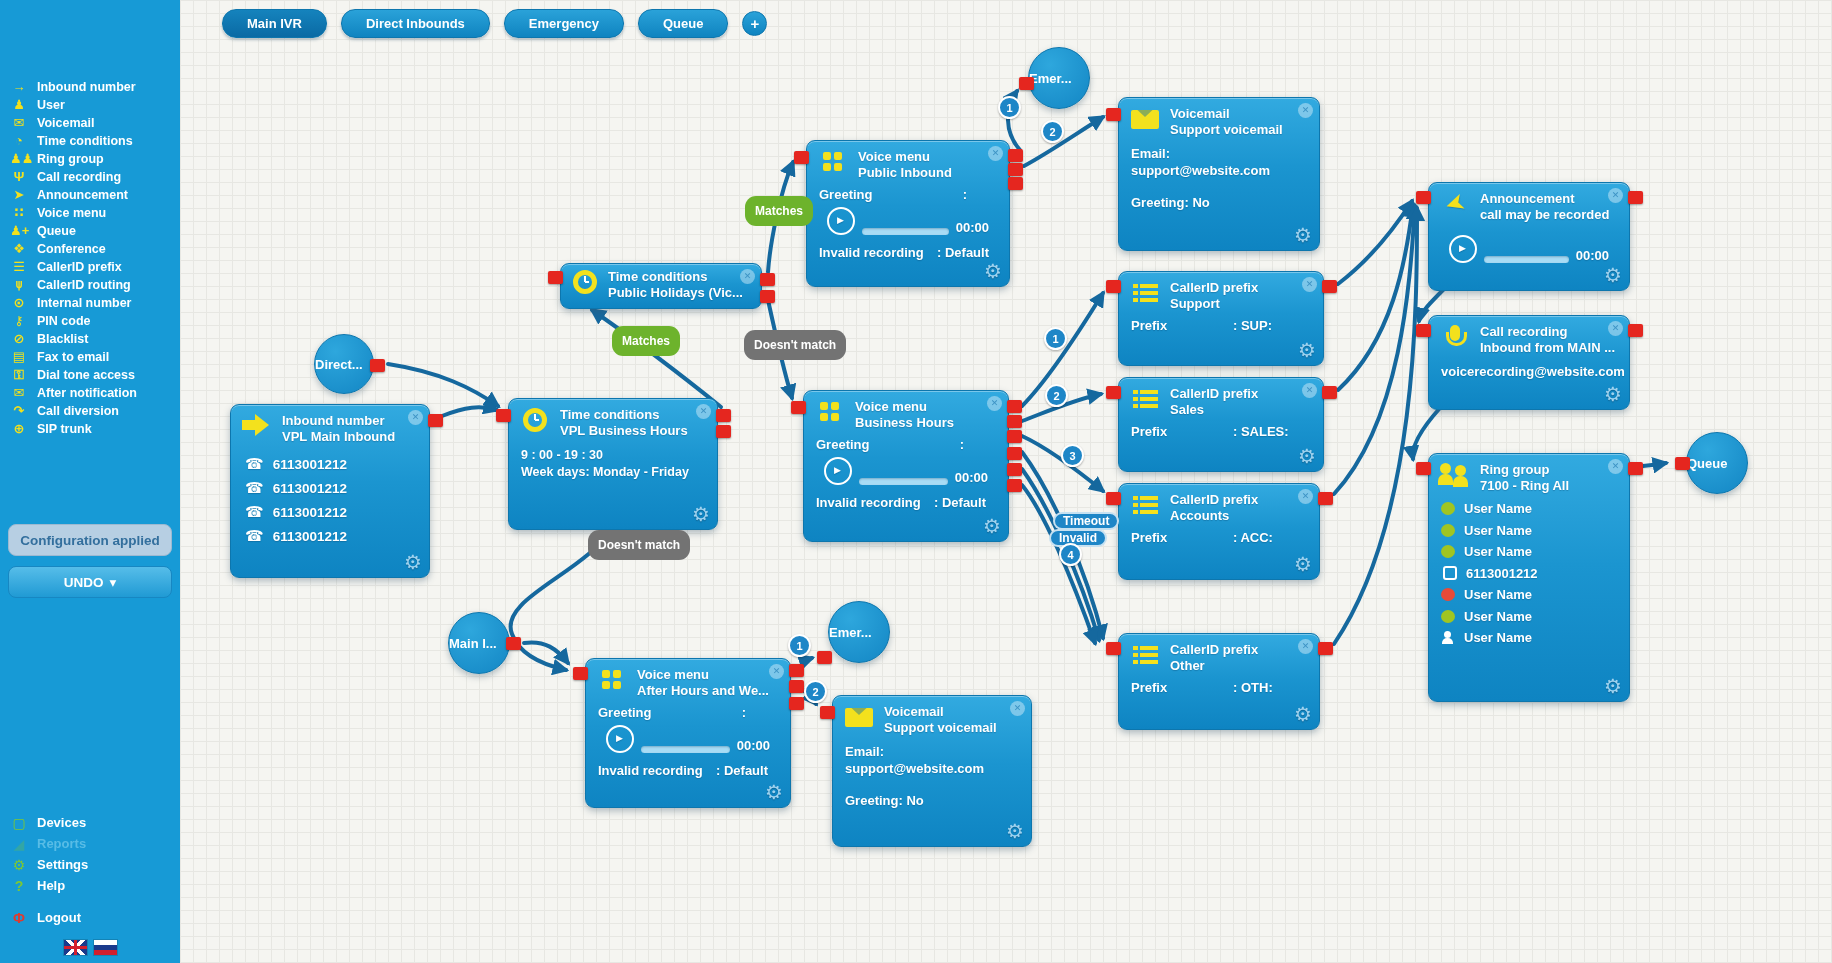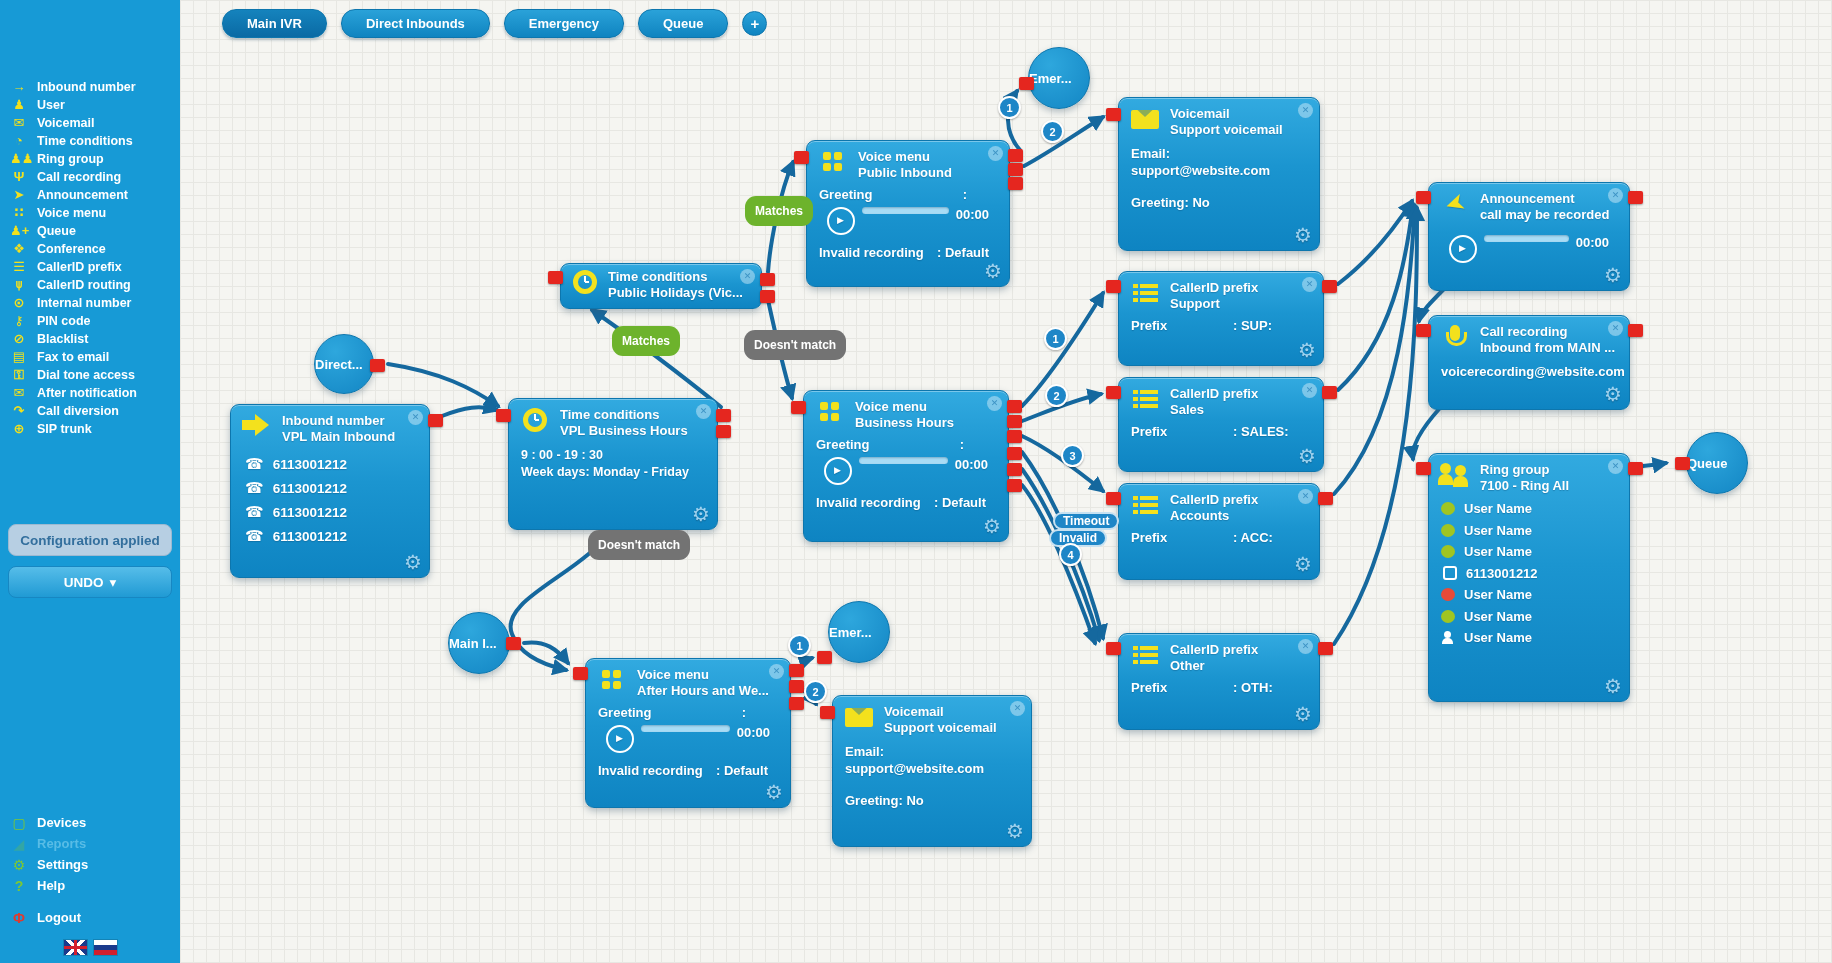--- a/index.html
+++ b/index.html
@@ -60,21 +60,21 @@
   .close-btn::before{content:"✕"}
   .gear{position:absolute;right:7px;bottom:3px;font-size:20px;color:#9ed2ef;cursor:pointer;text-shadow:0 1px 1px rgba(0,40,70,.35)}
   .gear::before{content:"⚙"}
   .conn{position:absolute;width:15px;height:13px;background:#e5261f;border-radius:2px;z-index:4;
     box-shadow:0 1px 2px rgba(0,0,0,.35);cursor:crosshair}
   .phone-row{display:flex;align-items:center;gap:9px;padding:3px 0 3px 14px;font-size:13.5px}
   .phone-glyph::before{content:"☎";font-size:15px}
   .num-rows{margin-top:5px}
   .tc-body{padding:6px 12px 0;font-size:12.5px;line-height:17px}
   .greet-row{display:flex;justify-content:space-between;width:148px;padding:4px 0 0 12px;font-size:13px}
-  .player-row{display:flex;align-items:flex-start;gap:7px;padding:5px 20px 0}
+  .player-row{display:flex;align-items:flex-end;gap:7px;padding:5px 20px 0}
   .play{width:24px;height:24px;border:2px solid #fff;border-radius:50%;flex:0 0 24px;position:relative;cursor:pointer}
   .play::before{content:"▶";position:absolute;left:8px;top:6px;font-size:9px;color:#fff}
   .track{flex:1;height:7px;background:#a8dcf5;border-radius:4px;box-shadow:inset 0 1px 2px rgba(0,60,100,.3);cursor:pointer}
   .time{font-size:13px}
   .kv-row{display:flex;padding:10px 12px 0;font-size:13px}
   .kv-row .kv-l{flex:0 0 118px}
   .kv-row.prefix{padding-top:4px}
   .kv-row.prefix .kv-l{flex:0 0 102px}
   .vm-body{padding:5px 12px 0;font-size:13px;line-height:17px}
   .vm-greet{padding:16px 12px 0;font-size:13px}

